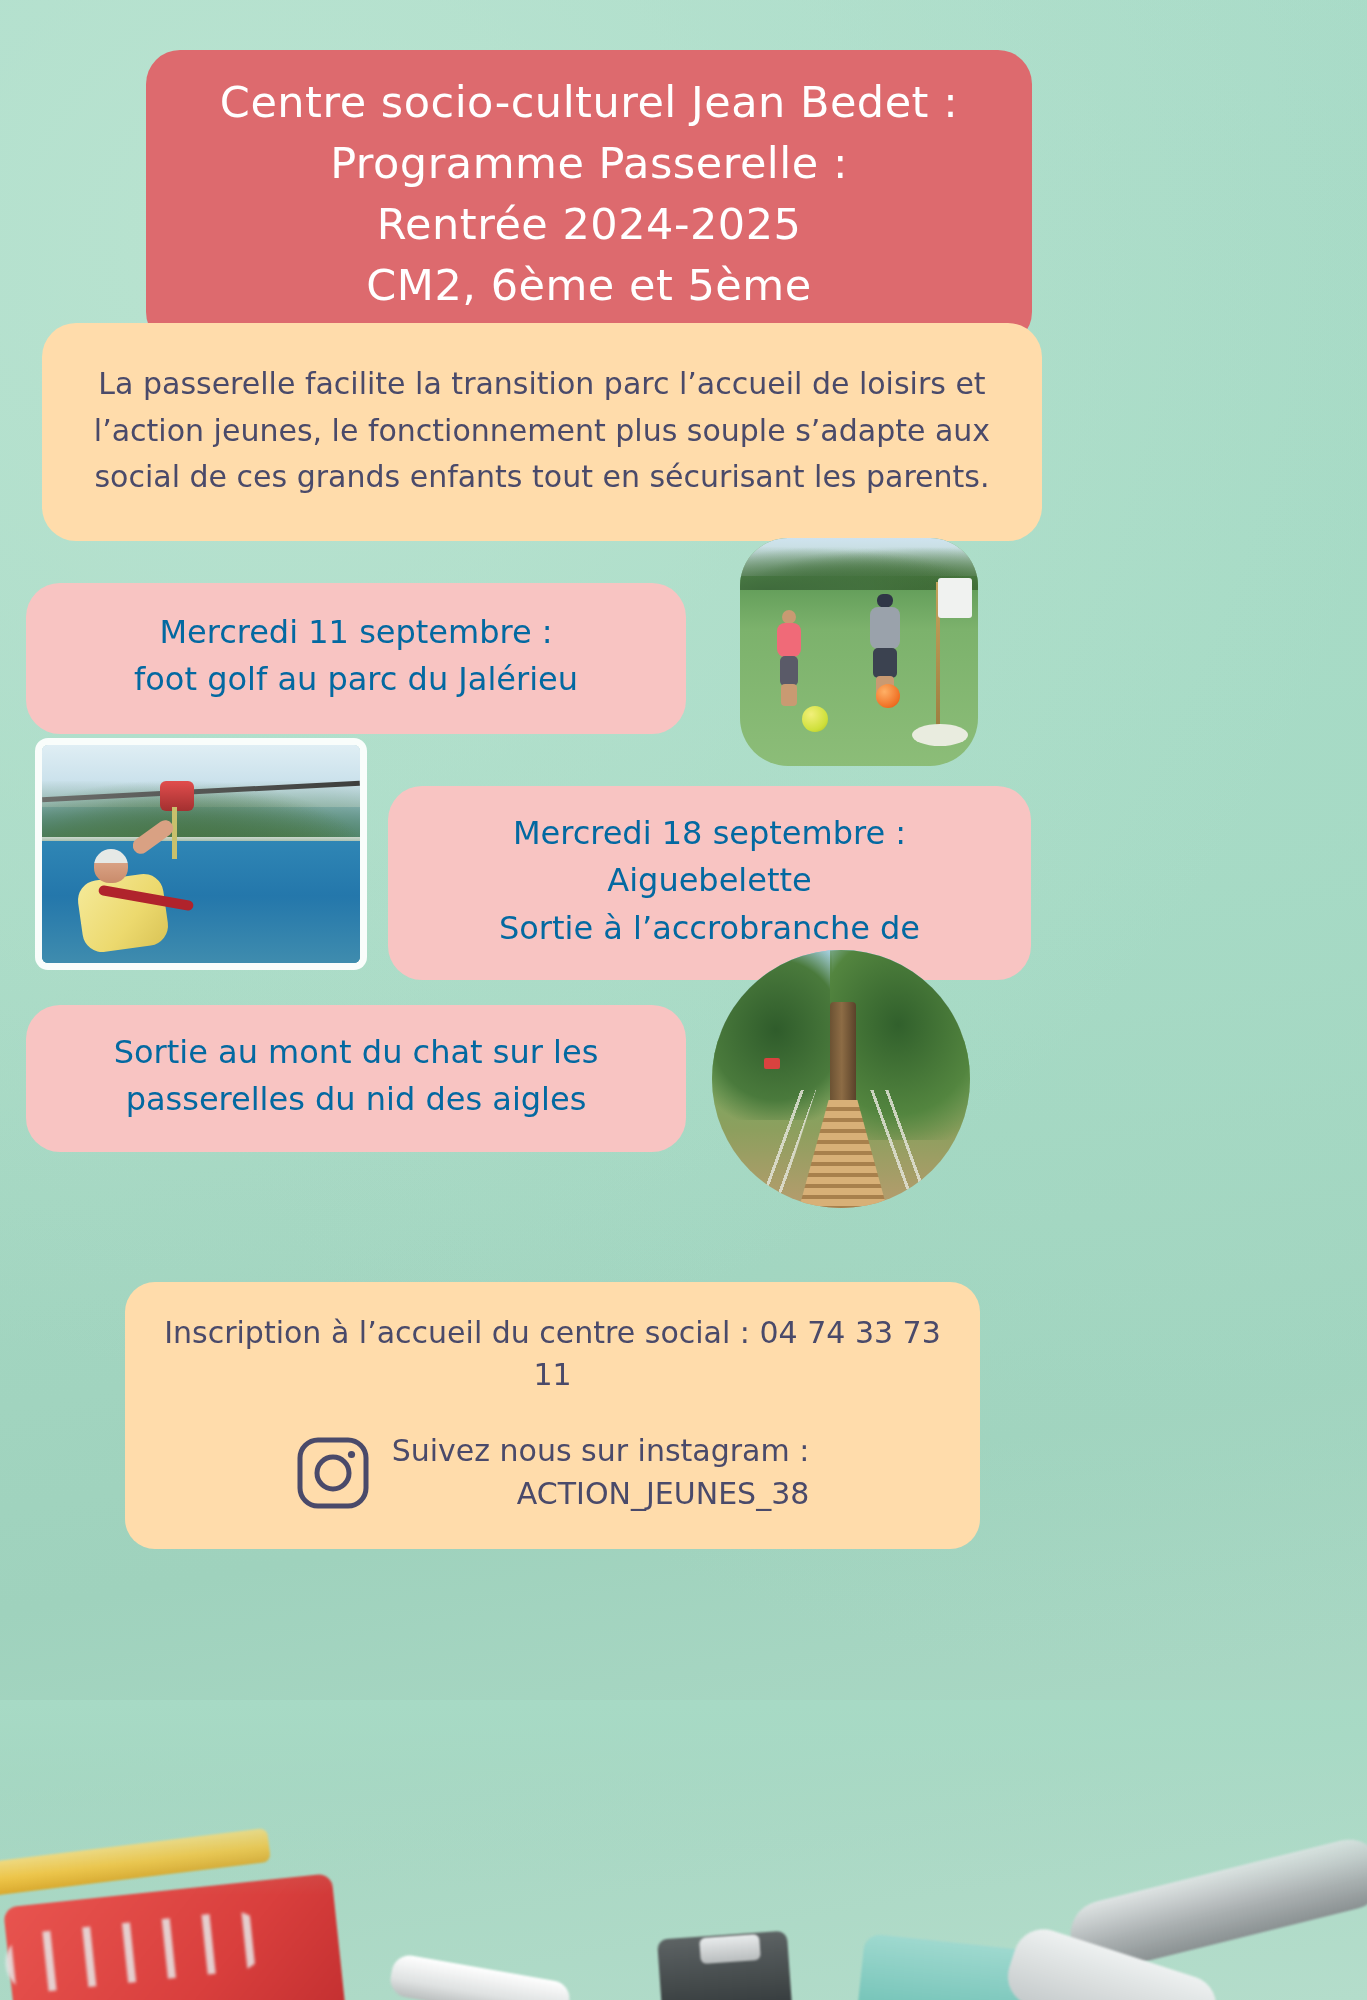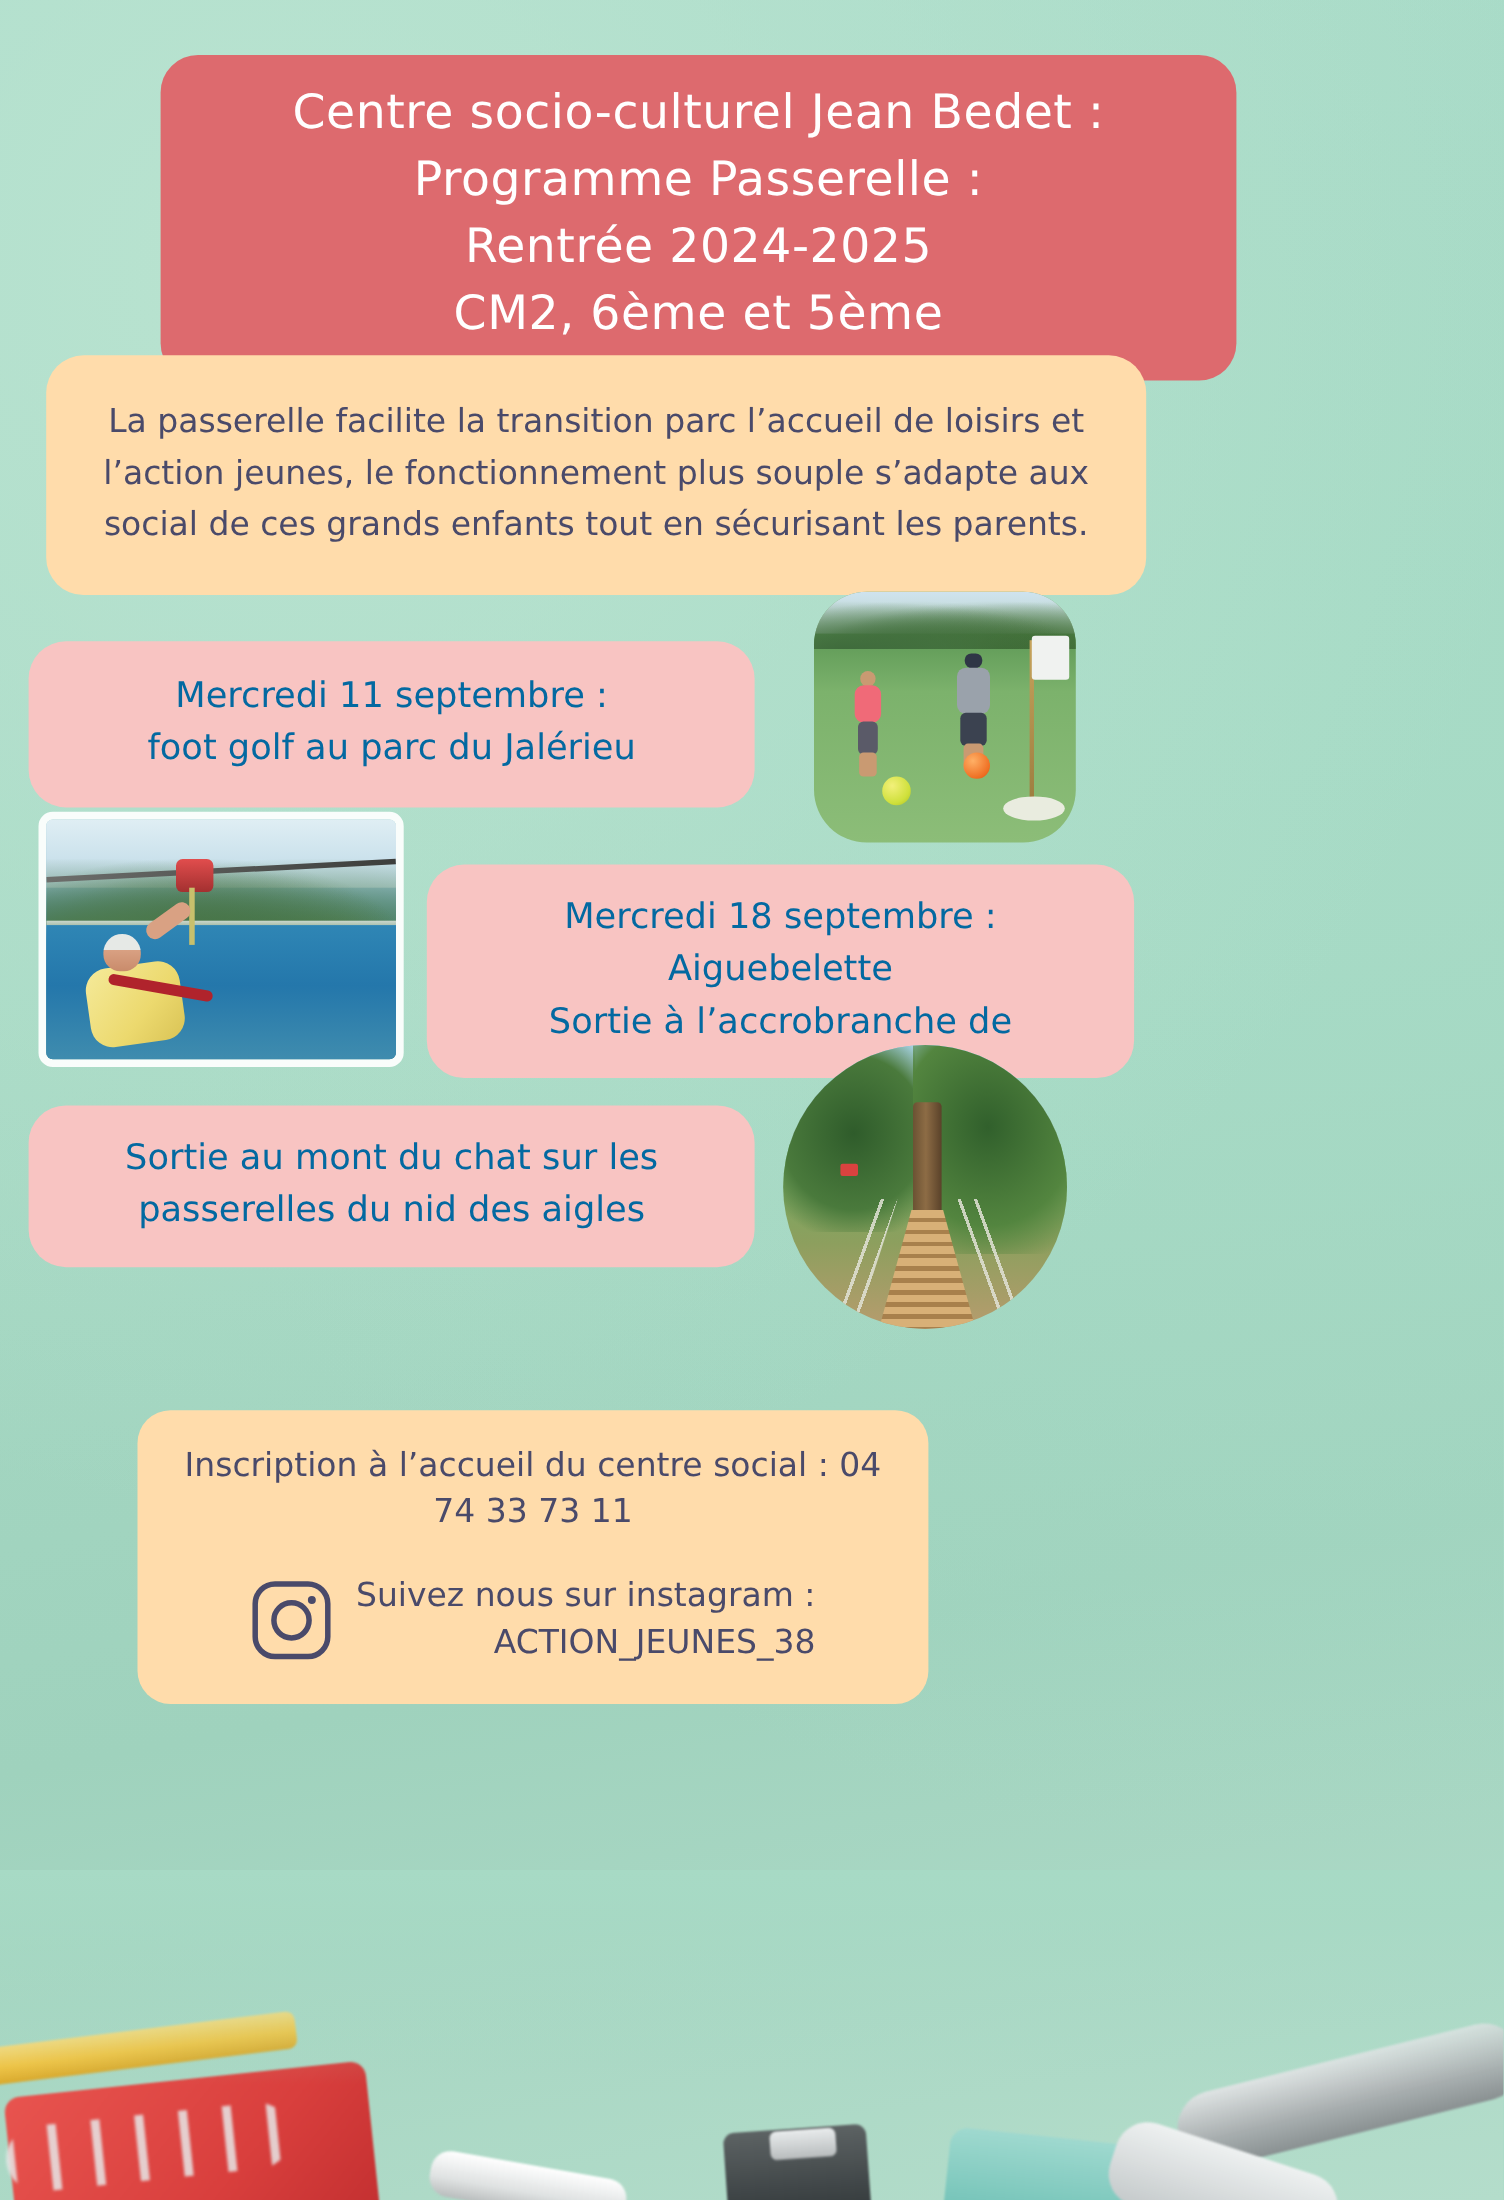--- a/index.html
+++ b/index.html
@@ -113,21 +113,21 @@
     border-radius: 30px;
     transform: rotate(18deg);
   }
 
   
   .page { position: absolute; inset: 0; z-index: 10; }
 
   .card { position: absolute; }
 
   .title-card {
-    left: 146px; top: 50px; width: 978px;
+    left: 146px; top: 50px; width: 886px;
     background: #dd6a6e;
     border-radius: 34px;
     padding: 22px 30px 30px;
     text-align: center;
   }
   .title-line {
     color: #ffffff;
     font-size: 43px;
     line-height: 1.42;
     letter-spacing: 0.5px;
@@ -168,21 +168,21 @@
     padding: 24px 28px 28px;
     text-align: center;
   }
   .ev-line {
     color: #0369a1;
     font-size: 32px;
     line-height: 1.48;
   }
 
   .footer-card {
-    left: 125px; top: 1282px; width: 719px;
+    left: 125px; top: 1282px; width: 855px;
     background: #ffdcab;
     border-radius: 30px;
     padding: 30px 30px 34px;
     text-align: center;
   }
   .footer-phone {
     color: #4a4a6a;
     font-size: 30px;
     line-height: 1.4;
     margin-bottom: 34px;

